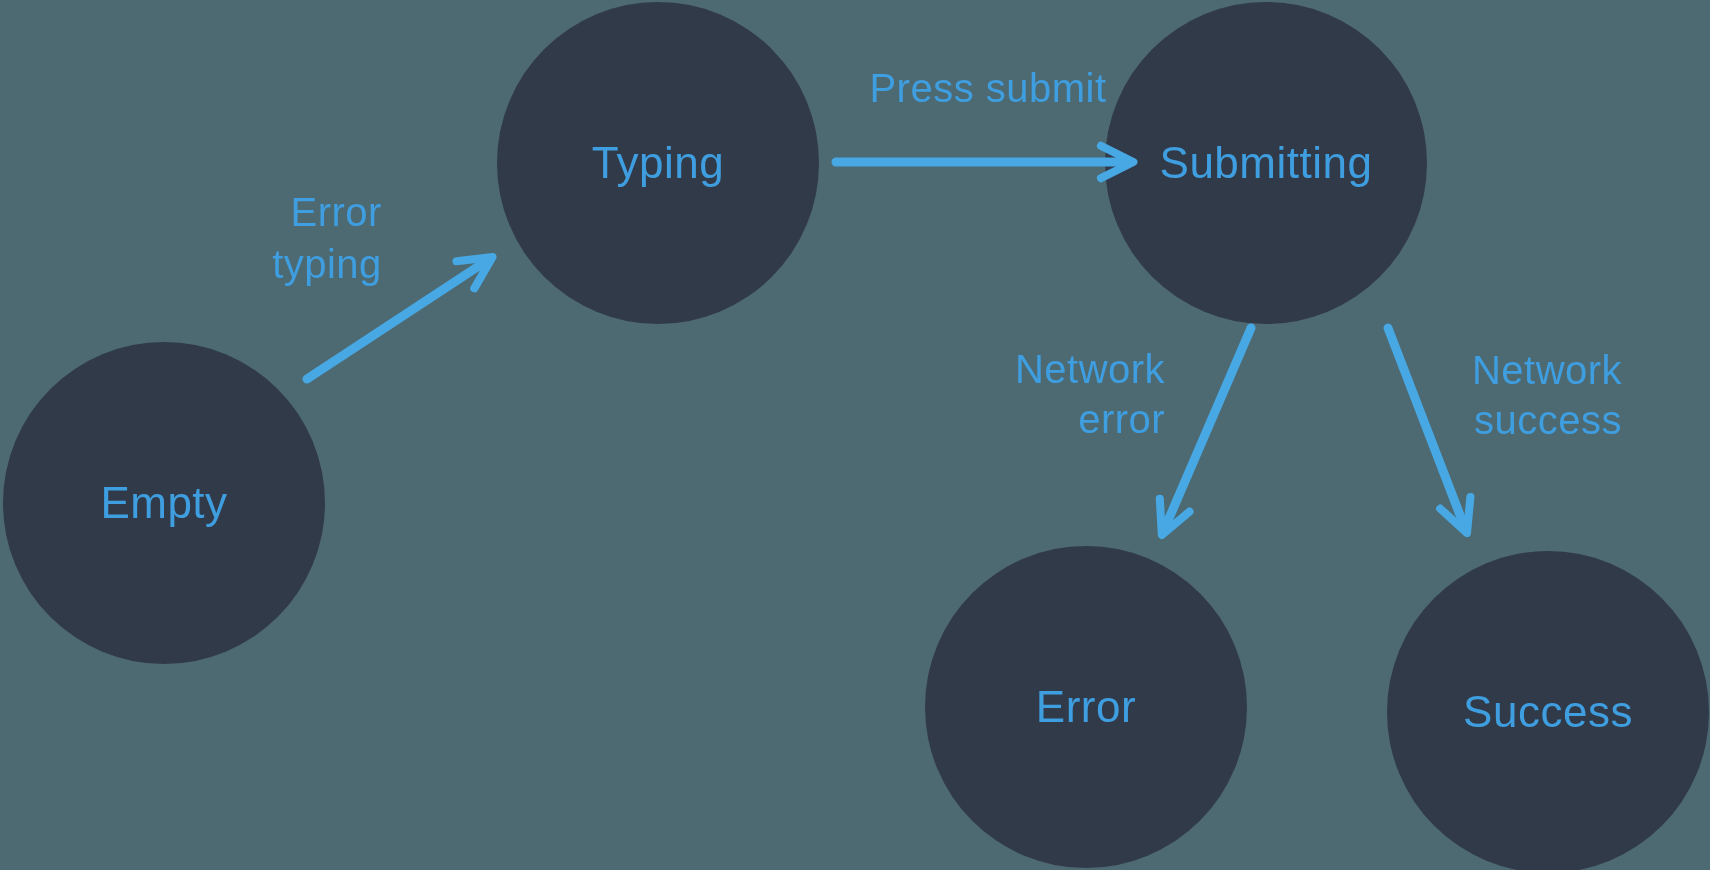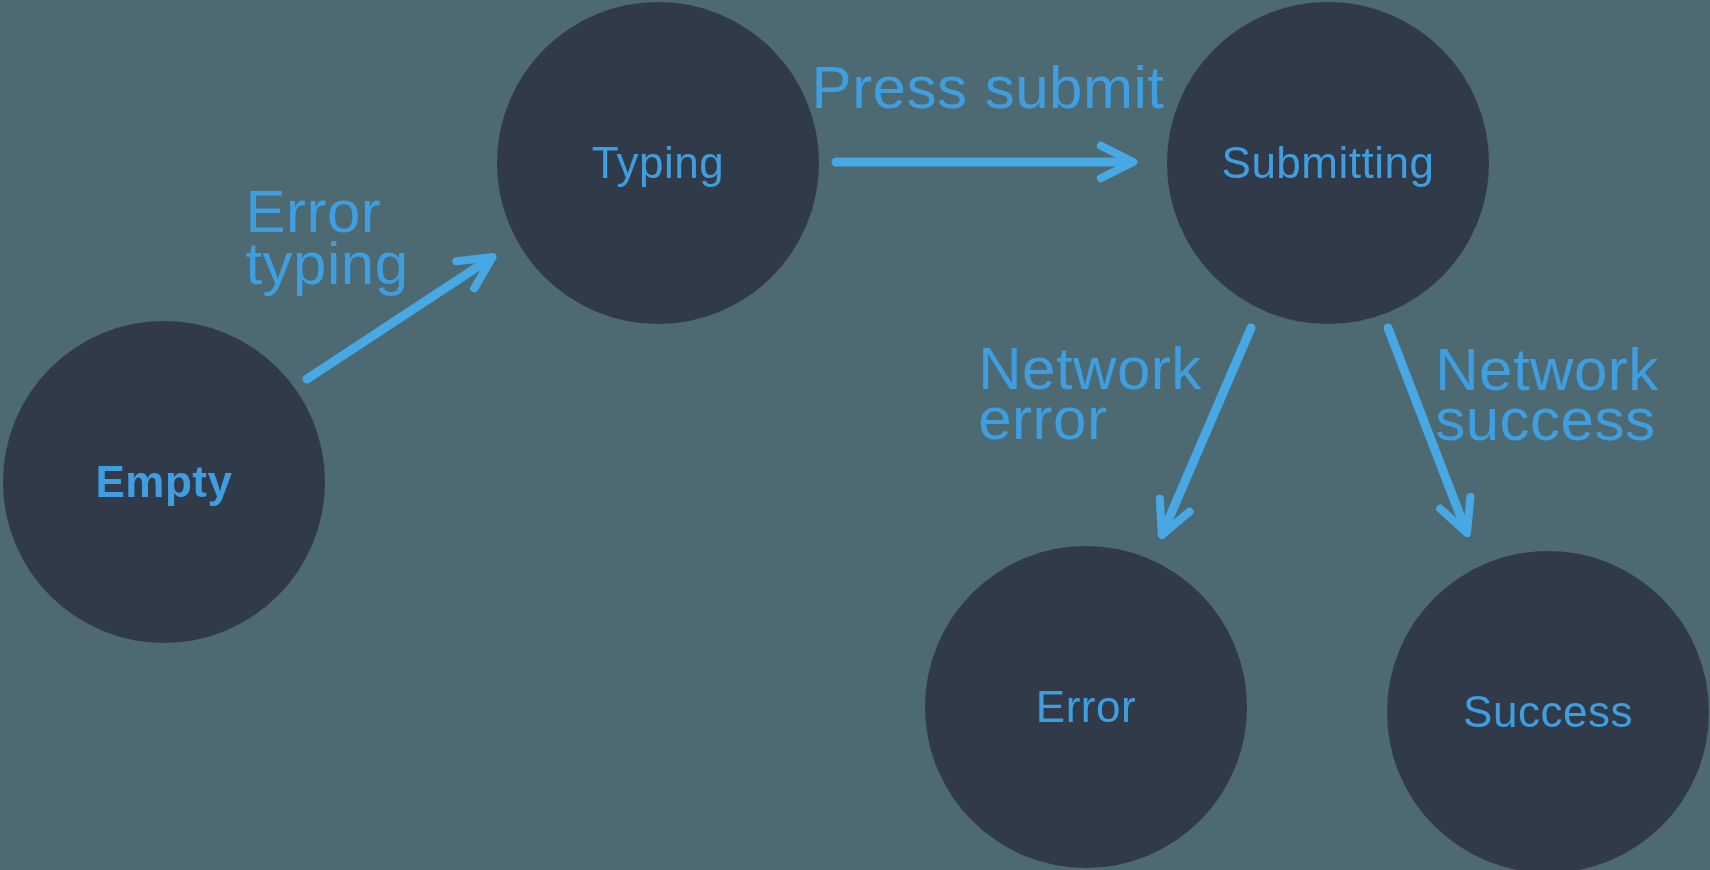--- a/index.html
+++ b/index.html
@@ -24,34 +24,34 @@
     display: flex;
     align-items: center;
     justify-content: center;
   }
   .node-label {
     color: #3e9ee0;
     font-size: 44px;
     letter-spacing: 0.5px;
     white-space: nowrap;
   }
-  .node-empty      { left: 3px;    top: 321px; font-weight: bold; }
+  .node-empty      { left: 3px;    top: 342px; }
   .node-typing     { left: 497px;  top: 2px;   }
-  .node-submitting { left: 1167px; top: 2px;   }
+  .node-submitting { left: 1105px; top: 2px;   }
   .node-error      { left: 925px;  top: 546px; }
   .node-success    { left: 1387px; top: 551px; }
 
   .edge-label {
     position: absolute;
     transform: translateX(-50%);
     color: #3e9ee0;
-    font-size: 60px;
+    font-size: 40px;
     line-height: 52px;
     letter-spacing: 0.5px;
-    text-align: left;
+    text-align: right;
     white-space: pre-line;
   }
   .label-start-typing    { left: 327px;  top: 186px; }
   .label-press-submit    { left: 988px;  top: 62px;  }
   .label-network-error   { left: 1090px; top: 344px; line-height: 50px; }
   .label-network-success { left: 1547px; top: 345px; line-height: 50px; }
 
   .edges-overlay {
     position: absolute;
     left: 0; top: 0;

